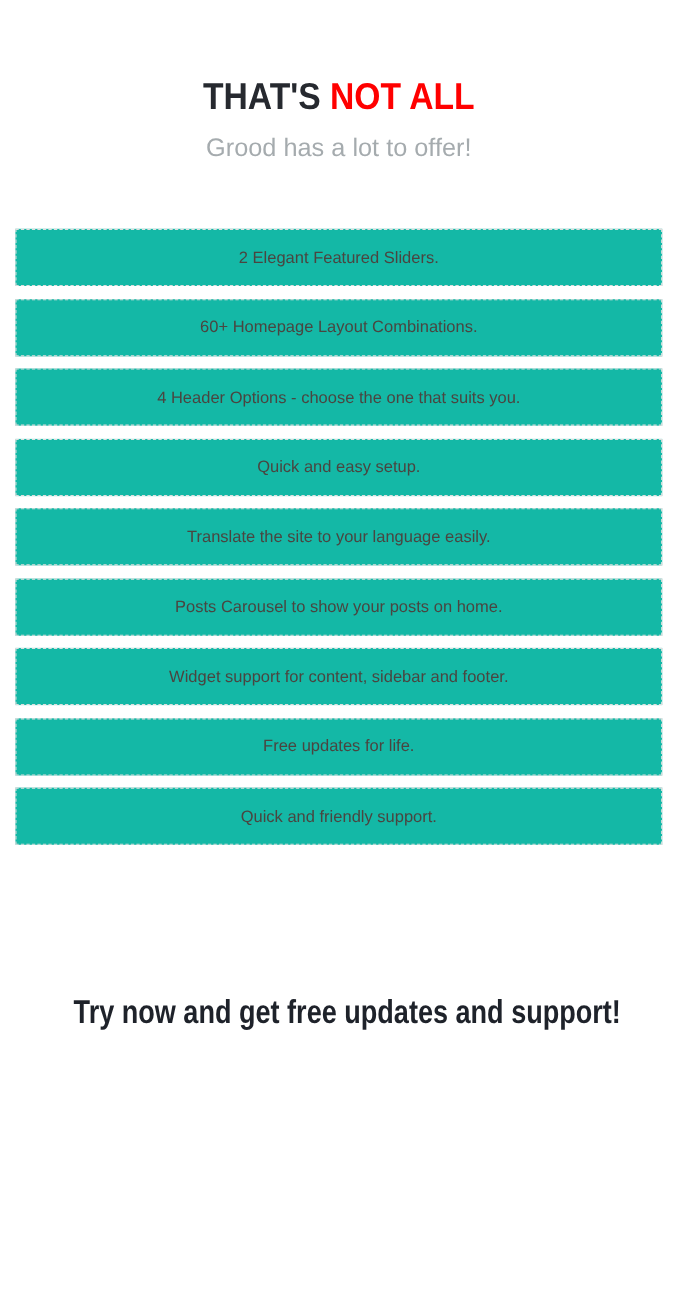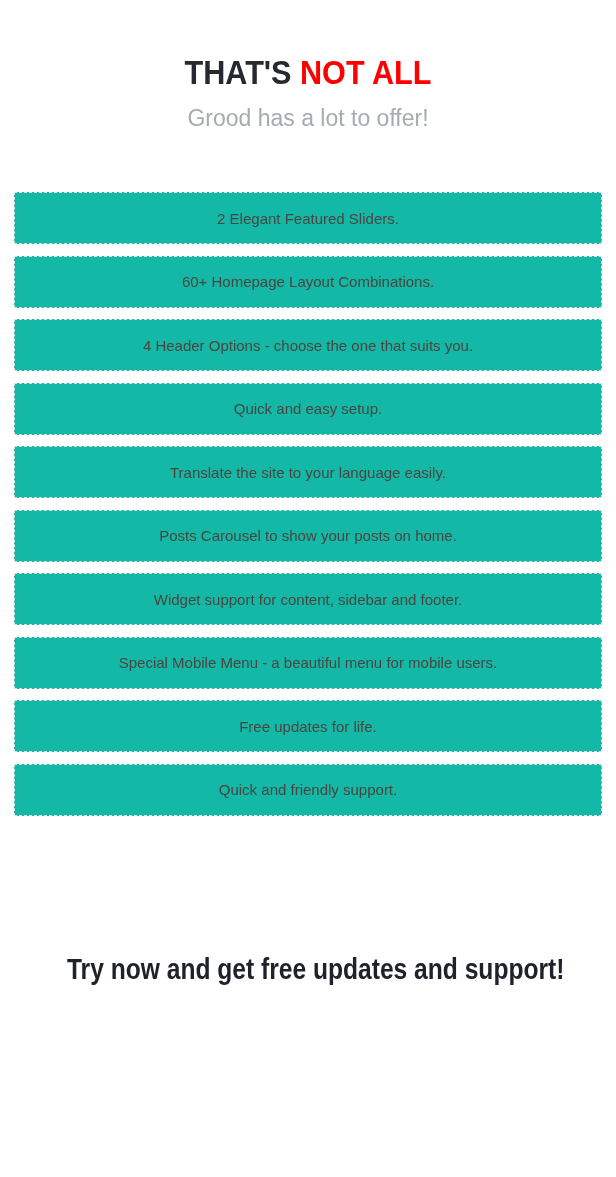--- a/index.html
+++ b/index.html
@@ -7,21 +7,21 @@
     width: 616px;
     height: 1177px;
     background: #ffffff;
     font-family: "Liberation Sans", sans-serif;
     overflow: hidden;
   }
   .section {
     box-sizing: border-box;
     width: 616px;
     height: 1177px;
-    padding: 55px 14px 0;
+    padding: 71px 14px 0;
   }
   .section-title {
     margin: 0;
     text-align: center;
     font-size: 34px;
     line-height: 34px;
     font-weight: bold;
     letter-spacing: 0px;
     color: #26292f;
     transform: scaleX(0.90);
@@ -75,20 +75,19 @@
   <p class="section-subtitle">Grood has a lot to offer!</p>
 
   <ul class="feature-list">
       <li>2 Elegant Featured Sliders.</li>
       <li>60+ Homepage Layout Combinations.</li>
       <li>4 Header Options - choose the one that suits you.</li>
       <li>Quick and easy setup.</li>
       <li>Translate the site to your language easily.</li>
       <li>Posts Carousel to show your posts on home.</li>
       <li>Widget support for content, sidebar and footer.</li>
-      <li>Special Mobile Menu - a beautiful menu for mobile users.</li>
       <li>Free updates for life.</li>
       <li>Quick and friendly support.</li>
     </ul>
 
   <h2 class="cta-heading">Try now and get free updates and support!</h2>
 
 </main>
 
 </body></html>

